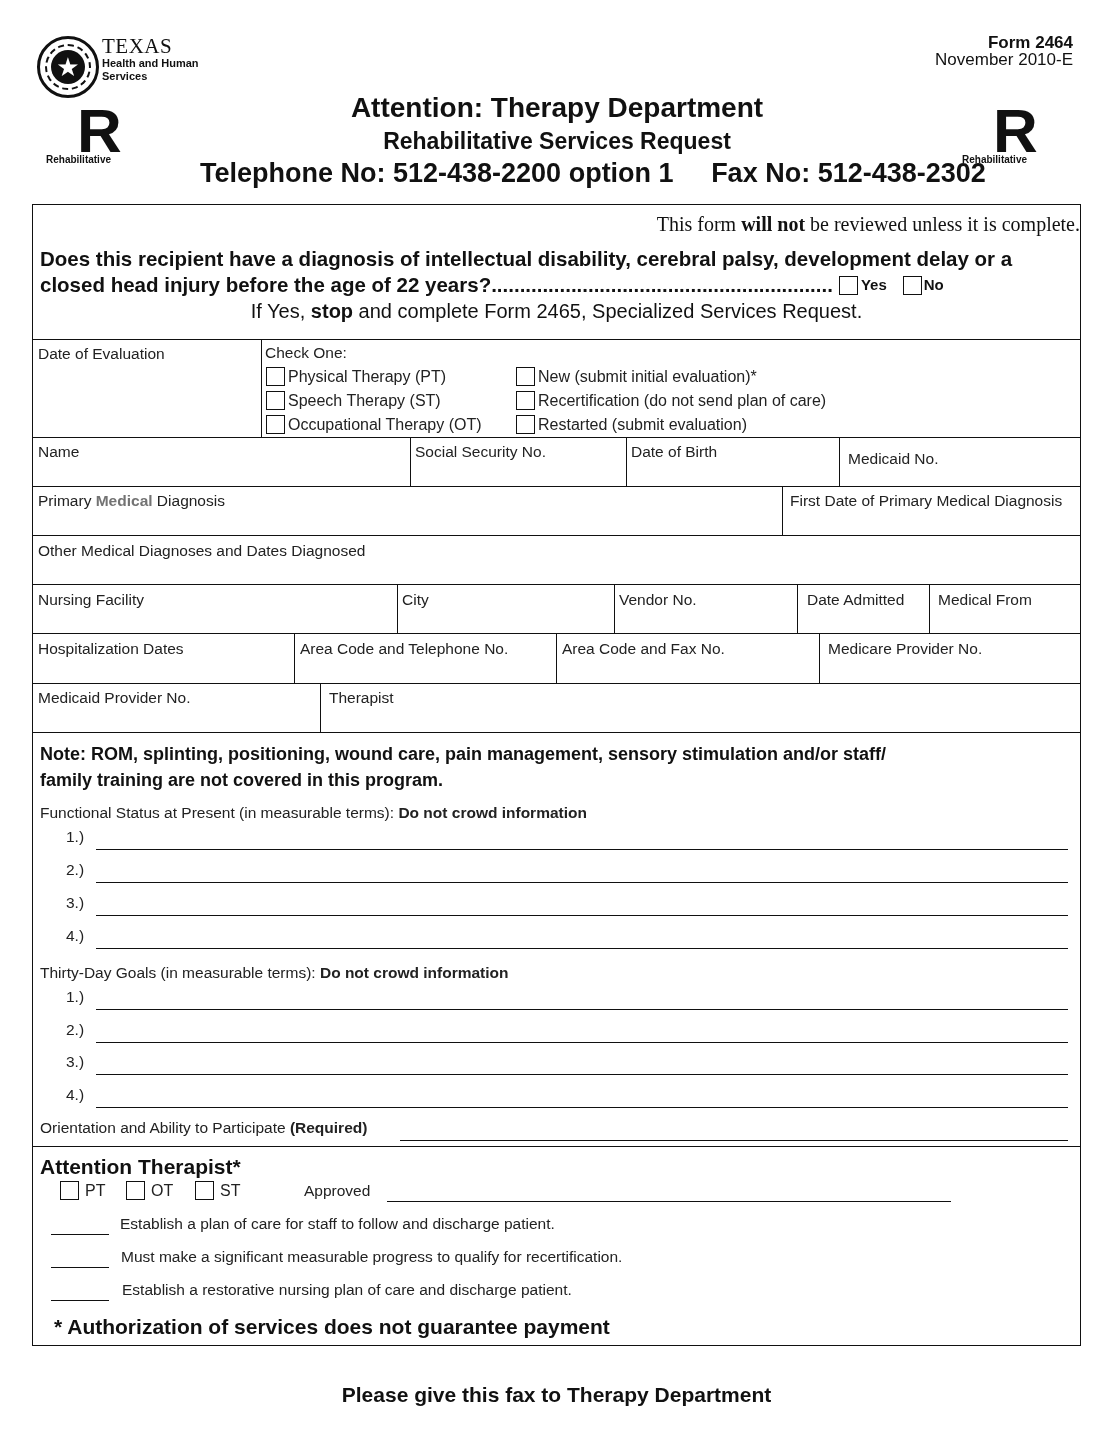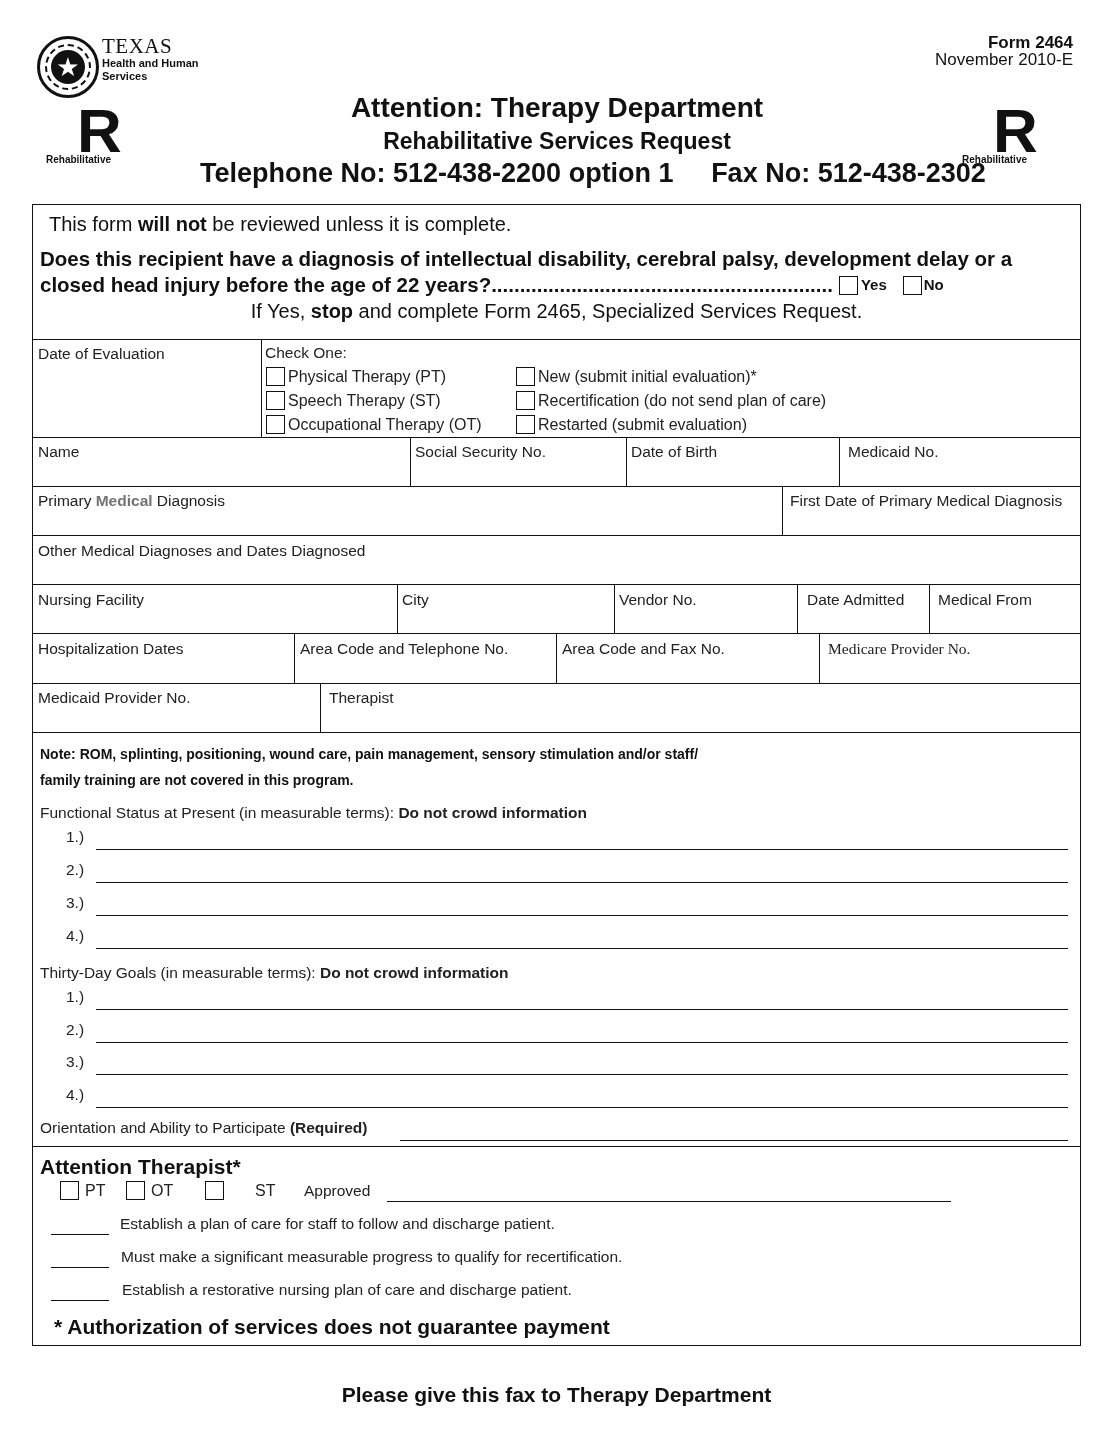--- a/index.html
+++ b/index.html
@@ -27,29 +27,29 @@
   .head.t2 { top: 128px; font-size: 23px; }
   .head.t3 { top: 158px; font-size: 27px; }
 
   .form { position: absolute; left: 32px; top: 204px; width: 1049px; height: 1142px; border: 1.5px solid #111; }
   .abs { position: absolute; }
   .hline { position: absolute; left: 0; right: 0; height: 0; border-top: 1.5px solid #111; }
   .vline { position: absolute; width: 0; border-left: 1.5px solid #111; }
   .lbl { position: absolute; font-size: 15.5px; color: #222; white-space: nowrap; }
   .lbl b { color: #737373; }
 
-  .intro1 { top: 8px; left: 16px; right: 0; text-align: left; font-size: 20px; }
+  .intro1 { top: 8px; left: 0; right: 0; text-align: right; font-size: 20px; font-family: Liberation Serif, serif; }
   .q { top: 41px; left: 7px; font-size: 20.5px; font-weight: bold; line-height: 26px; }
   .intro3 { top: 95px; left: 0; right: 0; text-align: center; font-size: 20px; }
 
   .cb { display: inline-block; width: 19px; height: 19px; border: 1.5px solid #111; vertical-align: middle; background: #fff; }
   .cbrow { position: absolute; display: flex; align-items: center; font-size: 16px; color: #222; white-space: nowrap; }
   .cbrow .cb { margin-right: 3px; }
 
-  .note { top: 536px; left: 7px; font-size: 14px; font-weight: bold; line-height: 26px; }
+  .note { top: 536px; left: 7px; font-size: 18px; font-weight: bold; line-height: 26px; }
   .sub { font-size: 15.5px; color: #222; }
   .numlbl { position: absolute; left: 33px; font-size: 15.5px; color: #222; }
   .fline { position: absolute; left: 63px; right: 12px; height: 0; border-top: 1.5px solid #111; }
 
   .att-title { top: 950px; left: 7px; font-size: 21px; font-weight: bold; }
   .shortline { position: absolute; left: 18px; width: 58px; border-top: 1.5px solid #111; }
   .disclaimer { top: 1110px; left: 7px; font-size: 21px; font-weight: bold; margin-left: 14px; }
 
   .footer { position: absolute; top: 1383px; left: 0; width: 1113px; text-align: center; font-size: 21px; font-weight: bold; }
 </style>
@@ -134,21 +134,21 @@
   </div>
 
   <div class="hline" style="top:232px;"></div>
 
   <div class="lbl" style="top:238px; left:5px;">Name</div>
   <div class="vline" style="left:377px; top:232px; height:49px;"></div>
   <div class="lbl" style="top:238px; left:382px;">Social Security No.</div>
   <div class="vline" style="left:593px; top:232px; height:49px;"></div>
   <div class="lbl" style="top:238px; left:598px;">Date of Birth</div>
   <div class="vline" style="left:806px; top:232px; height:49px;"></div>
-  <div class="lbl" style="top:238px; left:815px;text-align:right;">Medicaid No.</div>
+  <div class="lbl" style="top:245px; left:815px;text-align:right;">Medicaid No.</div>
 
   <div class="hline" style="top:281px;"></div>
 
   <div class="lbl" style="top:287px; left:5px;">
     <span>Primary </span><b>Medical</b><span> Diagnosis</span>
   </div>
   <div class="vline" style="left:749px; top:281px; height:49px;"></div>
   <div class="lbl" style="top:287px; left:757px;">First Date of Primary Medical Diagnosis</div>
 
   <div class="hline" style="top:330px;"></div>
@@ -168,21 +168,21 @@
   <div class="lbl" style="top:386px; left:905px;">Medical From</div>
 
   <div class="hline" style="top:428px;"></div>
 
   <div class="lbl" style="top:435px; left:5px;">Hospitalization Dates</div>
   <div class="vline" style="left:261px; top:428px; height:50px;"></div>
   <div class="lbl" style="top:435px; left:267px;">Area Code and Telephone No.</div>
   <div class="vline" style="left:523px; top:428px; height:50px;"></div>
   <div class="lbl" style="top:435px; left:529px;">Area Code and Fax No.</div>
   <div class="vline" style="left:786px; top:428px; height:50px;"></div>
-  <div class="lbl" style="top:435px; left:795px;font-family:Liberation Serif, serif;">Medicare Provider No.</div>
+  <div class="lbl" style="top:435px; left:795px;">Medicare Provider No.</div>
 
   <div class="hline" style="top:478px;"></div>
 
   <div class="lbl" style="top:484px; left:5px;">Medicaid Provider No.</div>
   <div class="vline" style="left:287px; top:478px; height:50px;"></div>
   <div class="lbl" style="top:484px; left:296px;">Therapist</div>
 
   <div class="hline" style="top:527px;"></div>
 
   <div class="abs note">
@@ -224,21 +224,21 @@
   <div class="abs att-title">Attention Therapist*</div>
 
   <div class="cbrow" style="top:976px; left:19px;padding-left:8px;">
     <span class="cb"></span>
       <span style="margin-left:3px;">PT</span>
   </div>
   <div class="cbrow" style="top:976px; left:93px;">
     <span class="cb"></span>
       <span style="margin-left:3px;">OT</span>
   </div>
-  <div class="cbrow" style="top:976px; left:172px;gap:25px;">
+  <div class="cbrow" style="top:976px; left:162px;">
     <span class="cb"></span>
       <span style="margin-left:3px;">ST</span>
   </div>
   <div class="lbl" style="top:977px; left:271px;">Approved</div>
   <div class="abs" style="top:996px; left:354px; width:564px; border-top:1.5px solid #111;"></div>
 
   <div class="shortline" style="top:1029px;"></div>
   <div class="lbl" style="top:1010px; left:87px;">Establish a plan of care for staff to follow and discharge patient.</div>
   <div class="shortline" style="top:1062px;"></div>
   <div class="lbl" style="top:1043px; left:88px;">Must make a significant measurable progress to qualify for recertification.</div>

